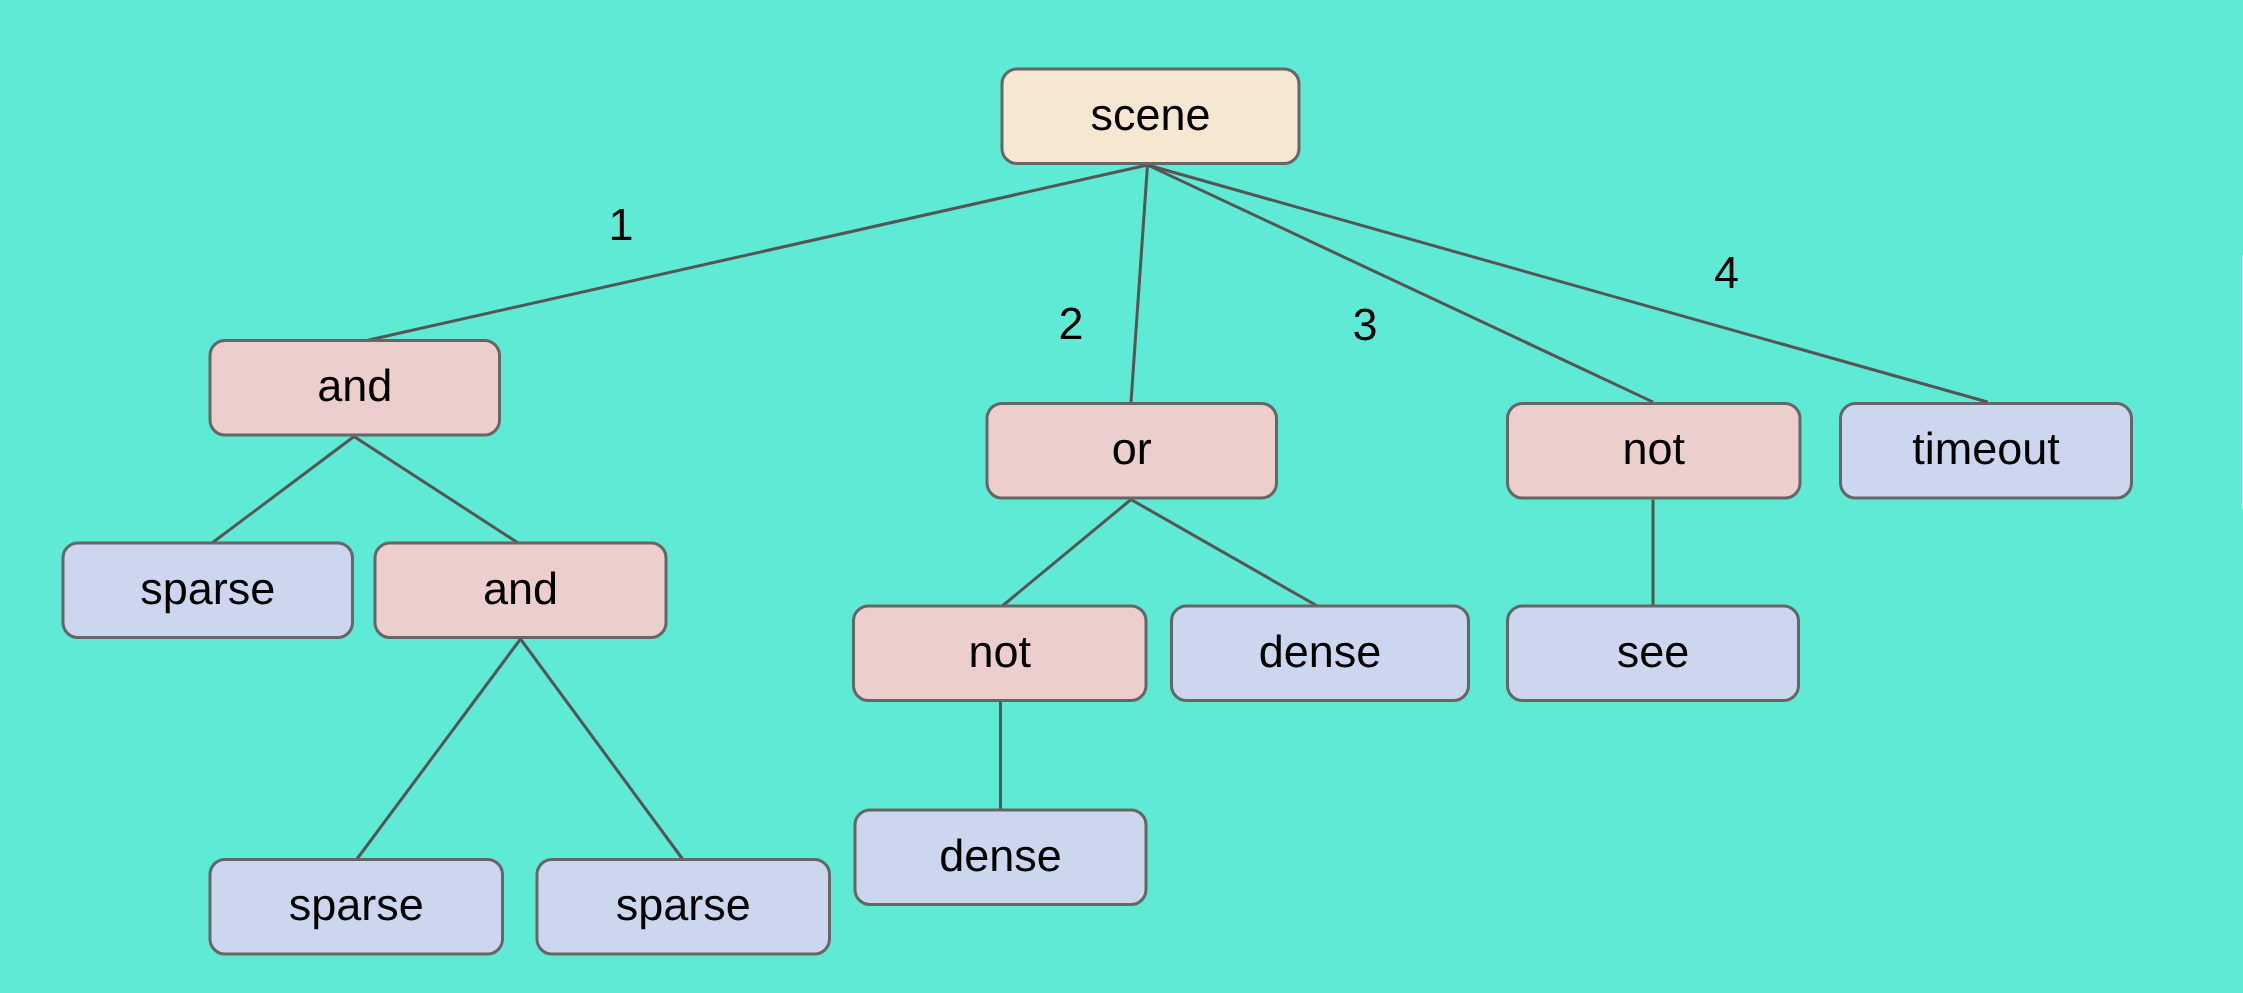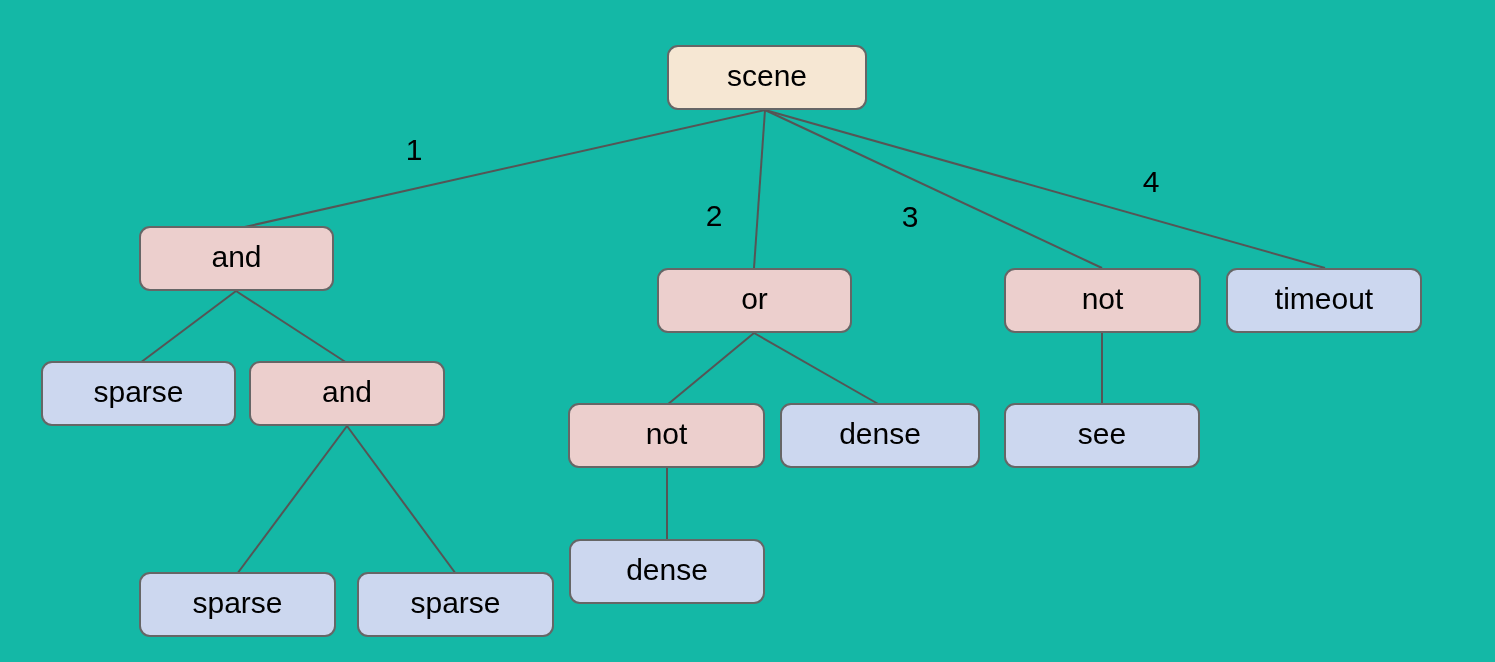--- a/index.html
+++ b/index.html
@@ -7,21 +7,21 @@
     padding: 0;
     background: #ffffff;
   }
   body {
     font-family: "Liberation Sans", sans-serif;
   }
   #canvas {
     position: relative;
     width: 1495px;
     height: 662px;
-    background: #14b8a6;
+    background: #5eead4;
     overflow: hidden;
   }
   #tree-svg {
     position: absolute;
     left: 0;
     top: 0;
     width: 1495px;
     height: 662px;
   }
   .edge-line {

